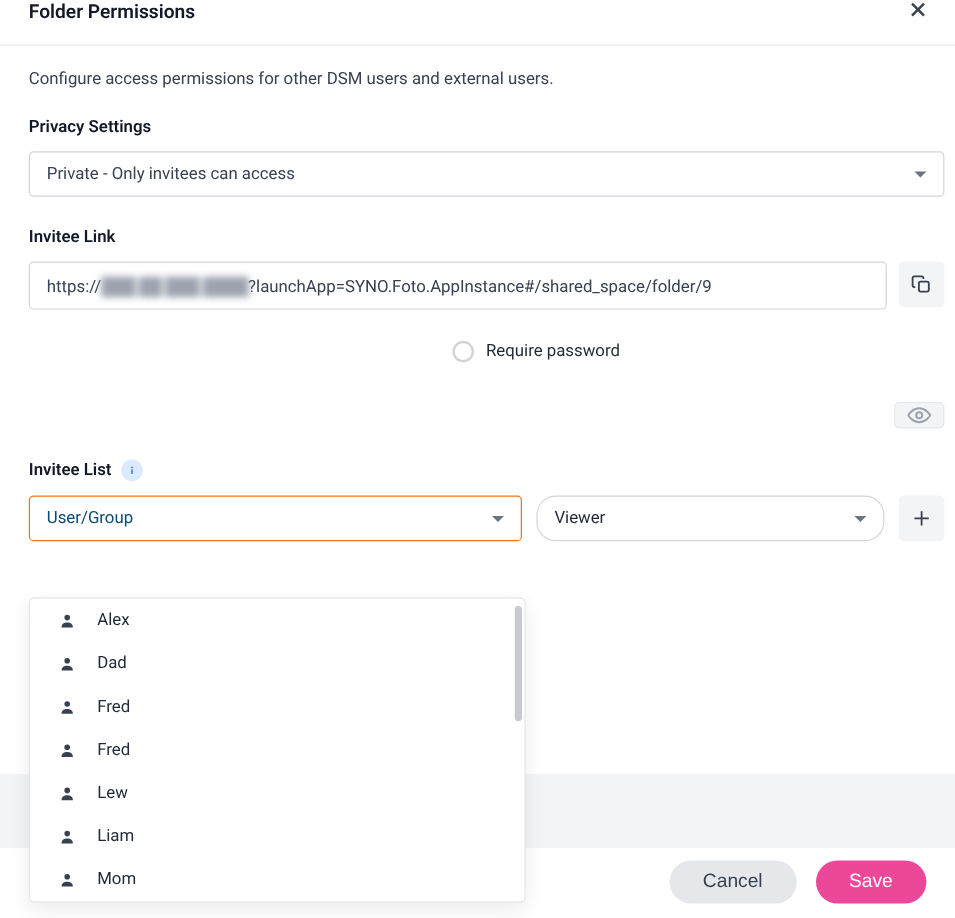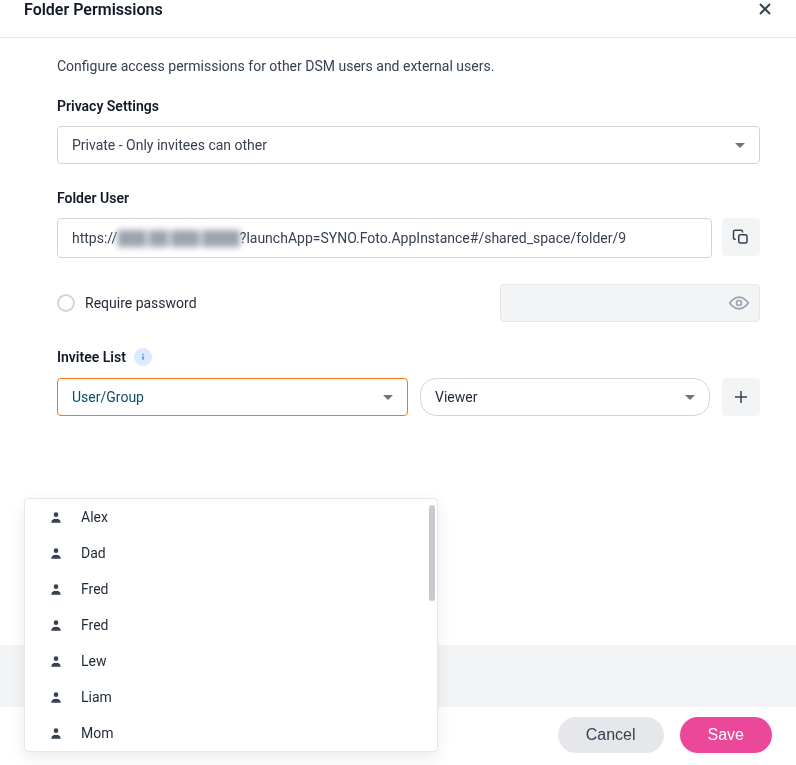--- a/index.html
+++ b/index.html
@@ -26,22 +26,21 @@
     font-weight: 600;
     color: #111827;
   }
   .close-btn {
     color: #374151;
     cursor: pointer;
     font-size: 18px;
     line-height: 1;
   }
   .content {
-    padding: 20px 36px 100px 24px;
-    margin-left: 33px;
+    padding: 20px 9px 100px 24px;
   }
   .desc {
     font-size: 14px;
     color: #374151;
     margin-bottom: 24px;
   }
   .section-label {
     font-size: 14px;
     font-weight: 600;
     color: #111827;
@@ -106,21 +105,22 @@
   }
   .radio {
     width: 18px; height: 18px;
     border: 2px solid #d1d5db;
     border-radius: 50%;
     background: #fff;
   }
   .pwd-row {
     display: flex;
     gap: 33px;
-    align-items: center;
+    align-items: flex-end;
+    flex-direction: column;
   }
   .pwd-row .radio-row { flex: 0 0 auto; width: 410px; }
   .pwd-input {
     flex: 1;
     border: 1px solid #e5e7eb;
     background: #f3f4f6;
     border-radius: 4px;
     height: 38px;
     display: flex;
     align-items: center;
@@ -263,27 +263,27 @@
     </svg>
   </div>
 </div>
 
 <div class="content">
   <div class="desc">Configure access permissions for other DSM users and external users.</div>
 
   <div class="section">
     <div class="section-label">Privacy Settings</div>
     <div class="select-box">
-      <span>Private - Only invitees can other</span>
+      <span>Private - Only invitees can access</span>
       <span class="caret"></span>
     </div>
   </div>
 
   <div class="section">
-    <div class="section-label">Folder User</div>
+    <div class="section-label">Invitee Link</div>
     <div class="row link-row">
       <div class="input-box" style="overflow:hidden; white-space:nowrap;">
         <span style="display:inline-flex; align-items:baseline;">
           <span>https://</span>
           <span class="blur">███.██ ███.████</span>
           <span>?launchApp=SYNO.Foto.AppInstance#/shared_space/folder/9</span>
         </span>
       </div>
       <div class="icon-btn">
         <svg width="18" height="18" viewBox="0 0 24 24" fill="none" stroke="currentColor" stroke-width="2">

